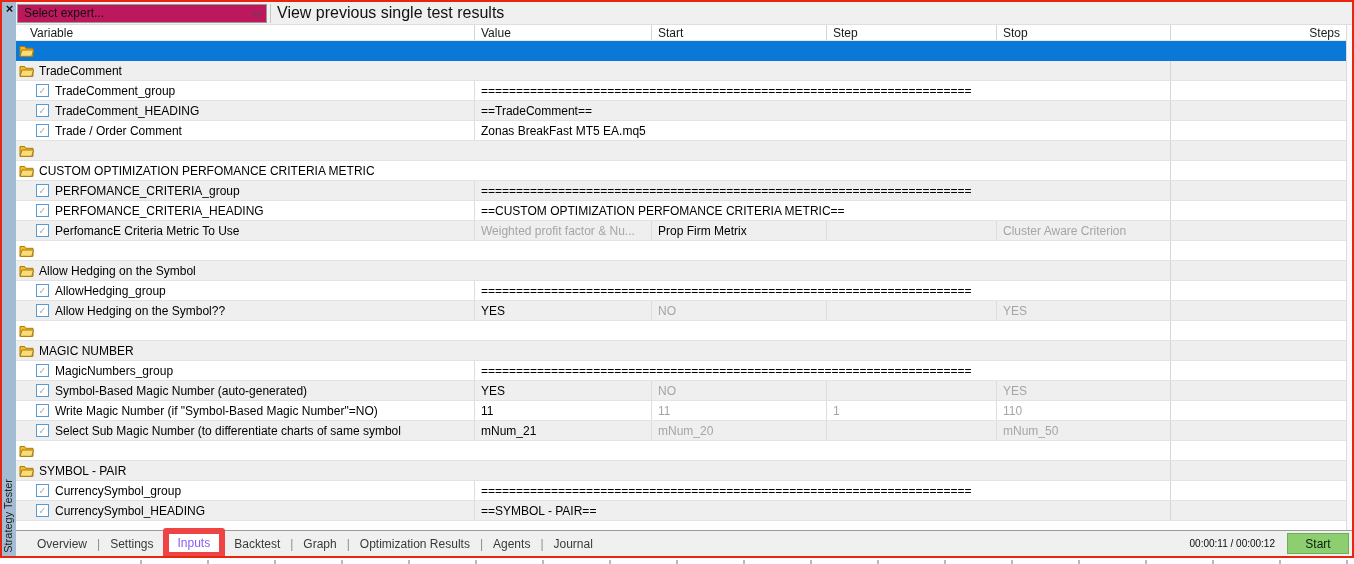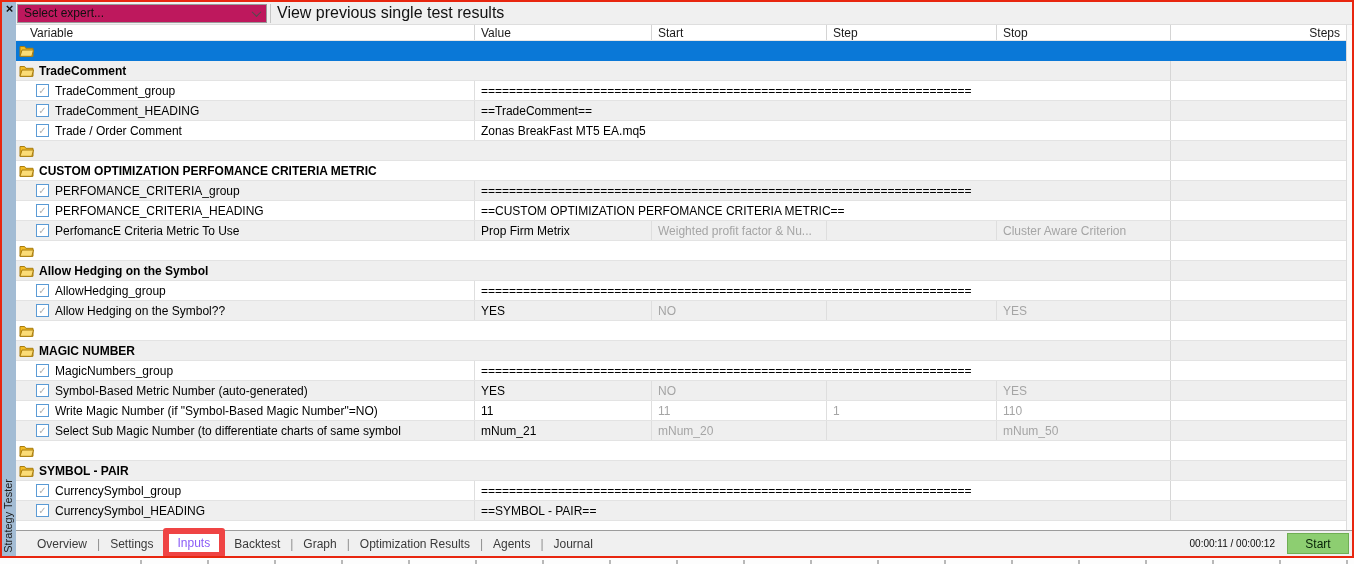--- a/index.html
+++ b/index.html
@@ -49,21 +49,21 @@
     border-bottom:1px solid #e3e3e3; background:#fff; font-size:12px; color:#000; }
   .trow.alt{ background:var(--alt); }
   .trow.selected{ background:var(--sel); border-bottom-color:var(--sel); }
   .cell{ display:flex; align-items:center; padding:0 6px; overflow:hidden; white-space:nowrap; }
   .c-var{ padding-left:20px; gap:6px; }
   .folder .c-var{ grid-column:1/6; padding-left:3px; gap:5px; }
   .span4{ grid-column:2/6; }
   .c-value,.c-start,.c-step,.c-stop{ border-left:1px solid #dedede; }
   .c-steps{ border-left:1px solid #d6d6d6; }
   .selected .cell{ border-left:none; }
-  .folder-label{ font-weight:bold; }
+  .folder-label{ font-weight:normal; }
   .graytx{ color:#a5a5a5; }
   .checkbox{ width:13px; height:13px; background:#fff; border:1px solid #5b9bd5; flex:none;
     display:inline-flex; align-items:center; justify-content:center; }
   .check{ color:#b2b2b2; font-size:10px; line-height:1; }
   svg.ficon{ flex:none; display:block; }
 
   
   .tabbar{ height:26px; background:#f0f0f0; border-top:1px solid #9c9c9c; flex:none;
     display:flex; align-items:center; padding-left:12px; font-size:12px; color:#3a3a3a; }
   .tab{ padding:0 9px; cursor:default; white-space:nowrap; }
@@ -193,22 +193,22 @@
           <div class="cell c-value span4">==CUSTOM OPTIMIZATION PERFOMANCE CRITERIA METRIC==</div>
           <div class="cell c-steps"></div>
         </div>
         <div class="trow alt">
           <div class="cell c-var">
             <div class="checkbox">
               <div class="check">✓</div>
             </div>
             <div>PerfomancE Criteria Metric To Use</div>
           </div>
+          <div class="cell c-start graytx">Weighted profit factor &amp; Nu...</div>
           <div class="cell c-value">Prop Firm Metrix</div>
-          <div class="cell c-start graytx">Weighted profit factor &amp; Nu...</div>
           <div class="cell c-step graytx"></div>
           <div class="cell c-stop graytx">Cluster Aware Criterion</div>
           <div class="cell c-steps graytx"></div>
         </div>
         <div class="trow folder">
           <div class="cell c-var">
             <svg class="ficon" width="15" height="12" viewBox="0 0 15 12">
               <path d="M1 1.5 h4.6 l1.2 1.8 H14 v8 H1 z" fill="#f3bc24" stroke="#a87d10" stroke-width="1"></path>
               <path d="M3 5 h11.5 l-1.7 6.3 H1 z" fill="#fbdc77" stroke="#a87d10" stroke-width="1"></path>
             </svg>
@@ -277,21 +277,21 @@
             <div>MagicNumbers_group</div>
           </div>
           <div class="cell c-value span4">======================================================================</div>
           <div class="cell c-steps"></div>
         </div>
         <div class="trow alt">
           <div class="cell c-var">
             <div class="checkbox">
               <div class="check">✓</div>
             </div>
-            <div>Symbol-Based Metric Number (auto-generated)</div>
+            <div>Symbol-Based Magic Number (auto-generated)</div>
           </div>
           <div class="cell c-value">YES</div>
           <div class="cell c-start graytx">NO</div>
           <div class="cell c-step graytx"></div>
           <div class="cell c-stop graytx">YES</div>
           <div class="cell c-steps graytx"></div>
         </div>
         <div class="trow">
           <div class="cell c-var">
             <div class="checkbox">

